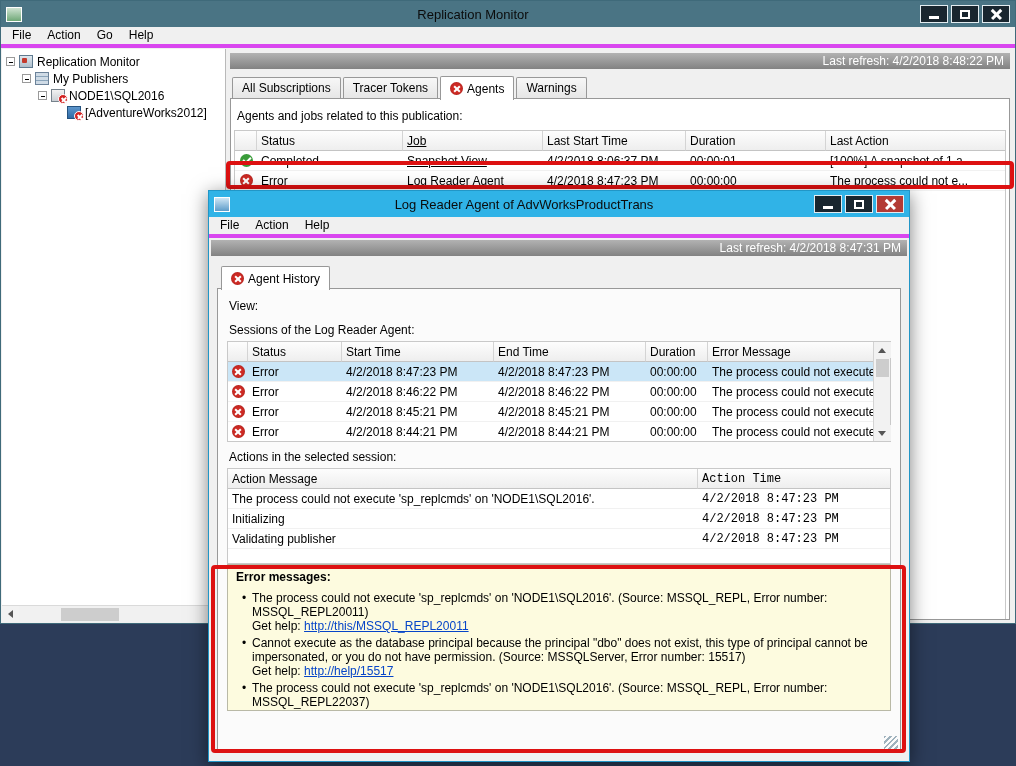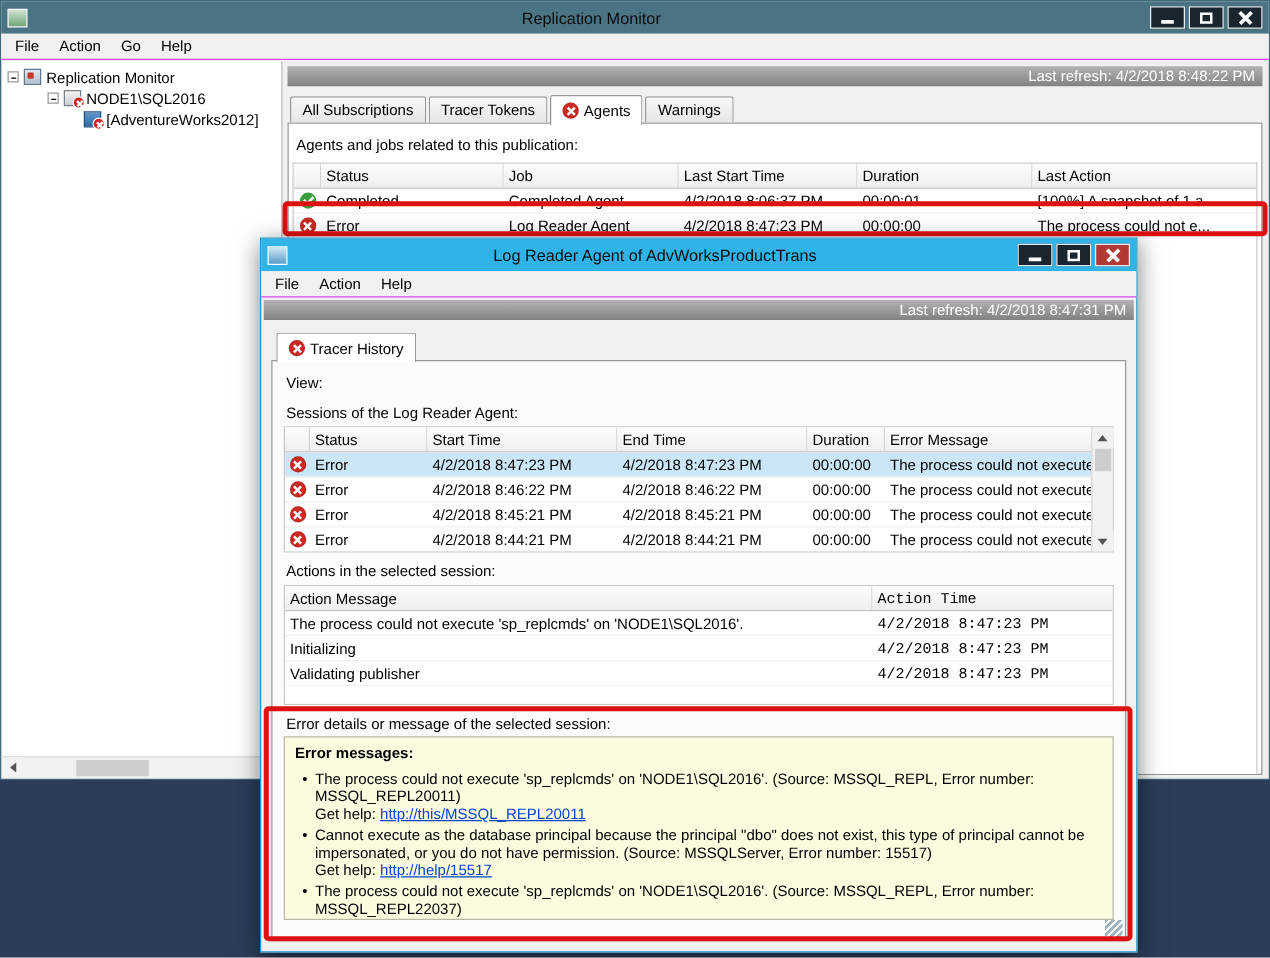--- a/index.html
+++ b/index.html
@@ -14,21 +14,21 @@
   .win-btns { display:flex; gap:3px; }
   .win-btn { width:28px; height:18px; border:1px solid #e3ecf0; background:#19262f; display:flex; align-items:center; justify-content:center; cursor:default; }
   .win-btn.red { background:#b33a34; }
   .g-min { width:10px; height:3px; background:#fff; margin-top:7px; }
   .g-max { width:10px; height:9px; border:2px solid #fff; }
   .g-close { position:relative; width:11px; height:11px; }
   .g-close::before, .g-close::after { content:""; position:absolute; left:-1px; top:4.5px; width:13px; height:2.5px; background:#fff; }
   .g-close::before { transform:rotate(45deg); }
   .g-close::after  { transform:rotate(-45deg); }
 
-  .menubar { height:21px; background:#f0f0f0; display:flex; align-items:center; padding-left:3px; border-bottom:1px solid #d946ef; }
+  .menubar { height:21px; background:#f0f0f0; display:flex; align-items:flex-end; padding-left:3px; border-bottom:4px solid #d946ef; }
   .menu-item { padding:2px 8px; }
 
   .refresh-bar { height:16px; background:linear-gradient(#b2b2b2,#828282); color:#fff;
                  display:flex; align-items:center; justify-content:flex-end; padding-right:6px; }
 
   
   .tabstrip { display:flex; align-items:center; padding-left:2px; position:relative; z-index:3; }
   .tab { display:flex; align-items:center; gap:4px; height:21px; padding:0 9px;
          border:1px solid #989898; border-bottom:none; border-radius:2px 2px 0 0;
          background:linear-gradient(#f7f7f7,#e6e6e6); margin-right:2px; }
@@ -66,21 +66,21 @@
   .gh { height:20px; display:flex; align-items:center; padding:0 4px; background:linear-gradient(#fdfdfd,#eeeeee);
         border-right:1px solid #d4d4d4; border-bottom:1px solid #c4c4c4; white-space:nowrap; overflow:hidden; }
   .g-row { display:flex; height:20px; flex:none; align-items:center; border-bottom:1px solid #f1f1f1; }
   .g-row.sel { background:#cbe6f7; }
   .gc { padding:0 4px; white-space:nowrap; overflow:hidden; display:flex; align-items:center; height:100%; }
   .g-fill { flex:1; background:#fff; }
 
   
   .at-c0 { width:22px; flex:none; justify-content:center; padding:0; }
   .at-c1 { width:146px; flex:none; }
-  .at-c2 { width:140px; flex:none; }
+  .at-c2 { width:140px; flex:none;text-decoration:underline; }
   .at-c3 { width:143px; flex:none; }
   .at-c4 { width:140px; flex:none; }
   .at-c5 { flex:1; min-width:0; }
 
   
   .st-c0 { width:20px; flex:none; justify-content:center; padding:0; }
   .st-c1 { width:94px; flex:none; }
   .st-c2 { width:152px; flex:none; }
   .st-c3 { width:152px; flex:none; }
   .st-c4 { width:62px; flex:none; }
@@ -182,20 +182,25 @@
     </div>
 
     <div class="main-body">
 
       <div class="tree-pane">
         <div class="tree-row">
           <span class="expander"></span>
           <span class="tree-icon ti-monitor"></span>
           <span>Replication Monitor</span>
         </div>
+        <div class="tree-row" style="margin-left:16px;">
+          <span class="expander"></span>
+          <span class="tree-icon ti-pub"></span>
+          <span>My Publishers</span>
+        </div>
         <div class="tree-row" style="margin-left:32px;">
           <span class="expander"></span>
           <span class="tree-icon ti-srv">
               <span class="badge"></span>
             </span>
           <span>NODE1\SQL2016</span>
         </div>
         <div class="tree-row" style="margin-left:61px;">
           <span class="tree-icon ti-book">
               <span class="badge"></span>
@@ -244,21 +249,21 @@
               <span class="gh at-c2">Job</span>
               <span class="gh at-c3">Last Start Time</span>
               <span class="gh at-c4">Duration</span>
               <span class="gh at-c5" style="border-right:none;">Last Action</span>
             </div>
             <div class="g-row">
               <span class="gc at-c0">
                   <span class="icon-ok"></span>
                 </span>
               <span class="gc at-c1">Completed</span>
-              <span class="gc at-c2">Completed Agent</span>
+              <span class="gc at-c2">Snapshot View</span>
               <span class="gc at-c3">4/2/2018 8:06:37 PM</span>
               <span class="gc at-c4">00:00:01</span>
               <span class="gc at-c5">[100%] A snapshot of 1 a...</span>
             </div>
             <div class="g-row">
               <span class="gc at-c0">
                   <span class="icon-err"></span>
                 </span>
               <span class="gc at-c1">Error</span>
               <span class="gc at-c2">Log Reader Agent</span>
@@ -296,21 +301,21 @@
       <span class="menu-item">File</span>
       <span class="menu-item">Action</span>
       <span class="menu-item">Help</span>
     </div>
 
     <div class="refresh-bar">Last refresh: 4/2/2018 8:47:31 PM</div>
 
     <div class="tabstrip">
       <span class="tab selected">
         <span class="icon-err"></span>
-        <span>Tracer History</span>
+        <span>Agent History</span>
       </span>
     </div>
 
     <div class="dlg-page">
 
       <div class="view-row">
         <span class="view-label">View:</span>
       </div>
 
       <div class="sub-caption">Sessions of the Log Reader Agent:</div>
@@ -394,21 +399,20 @@
           <span class="gc ac-c0">Initializing</span>
           <span class="gc ac-c1">4/2/2018 8:47:23 PM</span>
         </div>
         <div class="g-row">
           <span class="gc ac-c0">Validating publisher</span>
           <span class="gc ac-c1">4/2/2018 8:47:23 PM</span>
         </div>
         <div class="g-fill"></div>
       </div>
 
-      <div class="err-caption">Error details or message of the selected session:</div>
 
       <div class="error-box">
         <div class="eb-title">Error messages:</div>
 
         <div class="err-item">
           <span class="err-bullet"></span>
           <span class="err-body">
             <span>The process could not execute 'sp_replcmds' on 'NODE1\SQL2016'. (Source: MSSQL_REPL, Error number: MSSQL_REPL20011)</span>
             <span class="get-help"><br>
               <span>Get help:</span>

